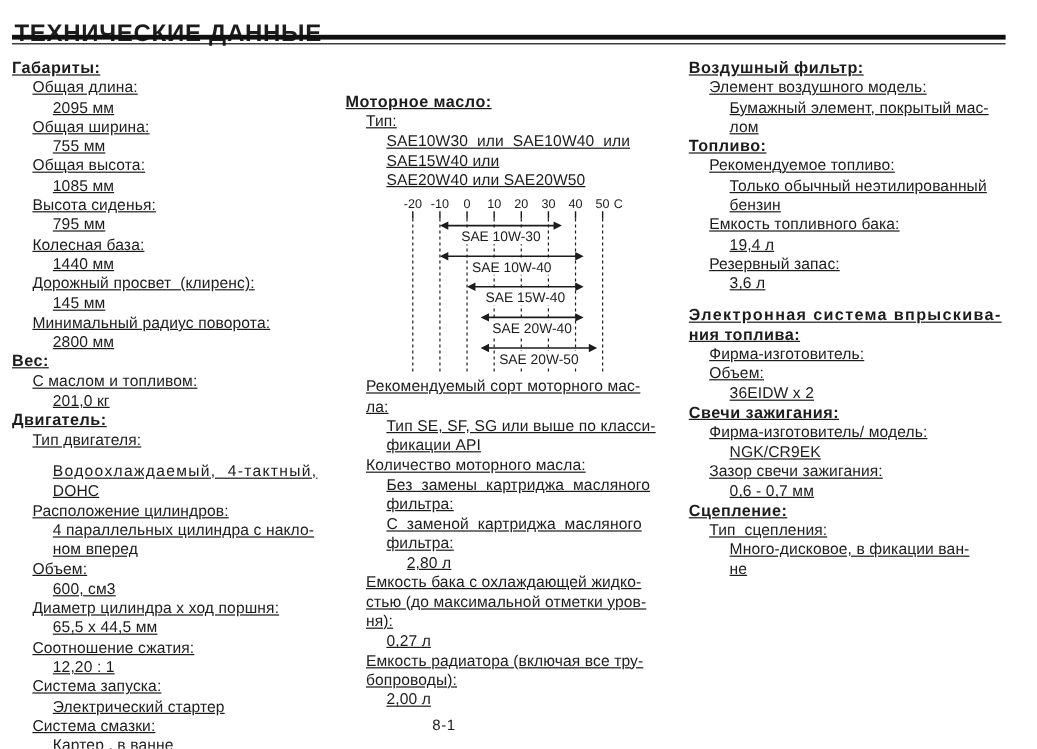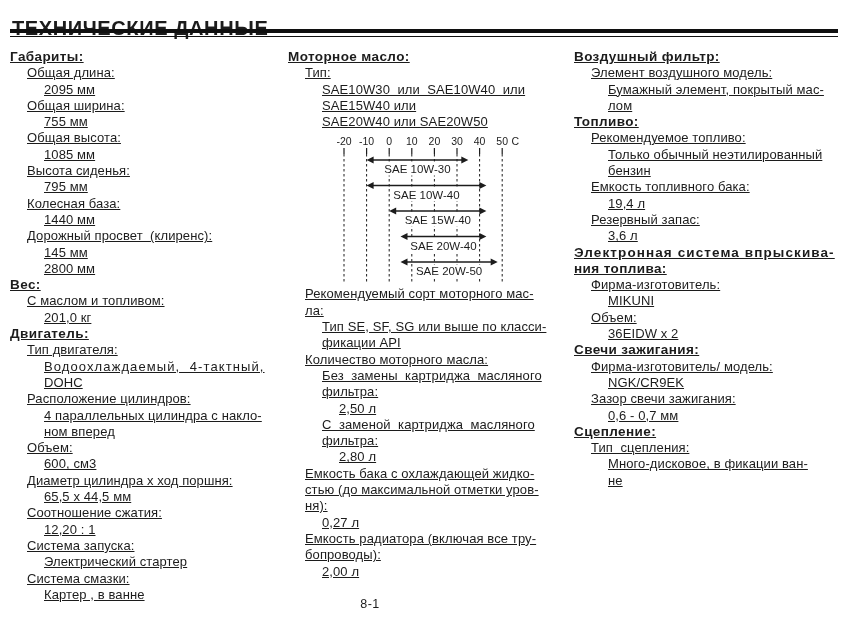--- a/index.html
+++ b/index.html
@@ -9,28 +9,28 @@
     font-family:"Liberation Sans", sans-serif;
   }
   .page-title {
     position:absolute; left:12px; top:4px;
     font-size:20px; font-weight:bold; letter-spacing:0.6px;
   }
   .rule-thick { position:absolute; left:10px; top:29px; width:828px; height:4px; background:#101010; }
   .rule-thin  { position:absolute; left:10px; top:36px; width:828px; height:1px; background:#101010; }
   .col { position:absolute; top:49px;text-decoration:underline; }
   #col-left  { left:10px;  width:278px; }
-  #col-mid   { left:288px; width:285px; }
+  #col-mid   { left:288px; width:285px;margin-top:28px; }
   #col-right { left:574px; width:286px; }
   .line {
     height:16.3px; font-size:13px; letter-spacing:0.1px;
     white-space:pre; overflow:visible;
   }
   .line.b { font-weight:bold; font-size:13.5px; letter-spacing:0.4px; }
-  .line.w { letter-spacing:1.1px; }
+  .line.w { letter-spacing:1.1px;margin-top:10px; }
   .i1 { padding-left:17px; }
   .i2 { padding-left:34px; }
   .i3 { padding-left:51px; }
   #oil-chart { display:block; margin:3px 0 0 45px; }
   .footer {
     position:absolute; top:597px; left:0; width:740px;
     text-align:center; font-size:12.5px; letter-spacing:0.5px;
   }
 </style>
 </head>
@@ -48,20 +48,21 @@
       <div class="line i1">Общая ширина:</div>
       <div class="line i2">755 мм</div>
       <div class="line i1">Общая высота:</div>
       <div class="line i2">1085 мм</div>
       <div class="line i1">Высота сиденья:</div>
       <div class="line i2">795 мм</div>
       <div class="line i1">Колесная база:</div>
       <div class="line i2">1440 мм</div>
       <div class="line i1">Дорожный просвет  (клиренс):</div>
       <div class="line i2">145 мм</div>
+      <div class="line i1">Минимальный радиус поворота:</div>
       <div class="line i2">2800 мм</div>
       <div class="line b">Вес:</div>
       <div class="line i1">С маслом и топливом:</div>
       <div class="line i2">201,0 кг</div>
       <div class="line b">Двигатель:</div>
       <div class="line i1">Тип двигателя:</div>
       <div class="line i2 w">Водоохлаждаемый,  4-тактный,</div>
       <div class="line i2">DOHC</div>
       <div class="line i1">Расположение цилиндров:</div>
       <div class="line i2">4 параллельных цилиндра с накло-</div>
@@ -138,21 +139,20 @@
         <text x="116.08999999999999" y="142" text-anchor="middle" font-size="11.5" fill="#1c1c1c">SAE 20W-50</text>
       </svg>
     <div id="mid-after">
         <div class="line i1">Рекомендуемый сорт моторного мас-</div>
         <div class="line i1">ла:</div>
         <div class="line i2">Тип SE, SF, SG или выше по класси-</div>
         <div class="line i2">фикации API</div>
         <div class="line i1">Количество моторного масла:</div>
         <div class="line i2">Без  замены  картриджа  масляного</div>
         <div class="line i2">фильтра:</div>
-        <div class="line i3">2,50 л</div>
         <div class="line i2">С  заменой  картриджа  масляного</div>
         <div class="line i2">фильтра:</div>
         <div class="line i3">2,80 л</div>
         <div class="line i1">Емкость бака с охлаждающей жидко-</div>
         <div class="line i1">стью (до максимальной отметки уров-</div>
         <div class="line i1">ня):</div>
         <div class="line i2">0,27 л</div>
         <div class="line i1">Емкость радиатора (включая все тру-</div>
         <div class="line i1">бопроводы):</div>
         <div class="line i2">2,00 л</div>
@@ -167,21 +167,20 @@
       <div class="line i1">Рекомендуемое топливо:</div>
       <div class="line i2">Только обычный неэтилированный</div>
       <div class="line i2">бензин</div>
       <div class="line i1">Емкость топливного бака:</div>
       <div class="line i2">19,4 л</div>
       <div class="line i1">Резервный запас:</div>
       <div class="line i2">3,6 л</div>
       <div class="line b w">Электронная система впрыскива-</div>
       <div class="line b">ния топлива:</div>
       <div class="line i1">Фирма-изготовитель:</div>
-      <div class="line i2">MIKUNI</div>
       <div class="line i1">Объем:</div>
       <div class="line i2">36EIDW x 2</div>
       <div class="line b">Свечи зажигания:</div>
       <div class="line i1">Фирма-изготовитель/ модель:</div>
       <div class="line i2">NGK/CR9EK</div>
       <div class="line i1">Зазор свечи зажигания:</div>
       <div class="line i2">0,6 - 0,7 мм</div>
       <div class="line b">Сцепление:</div>
       <div class="line i1">Тип  сцепления:</div>
       <div class="line i2">Много-дисковое, в фикации ван-</div>

